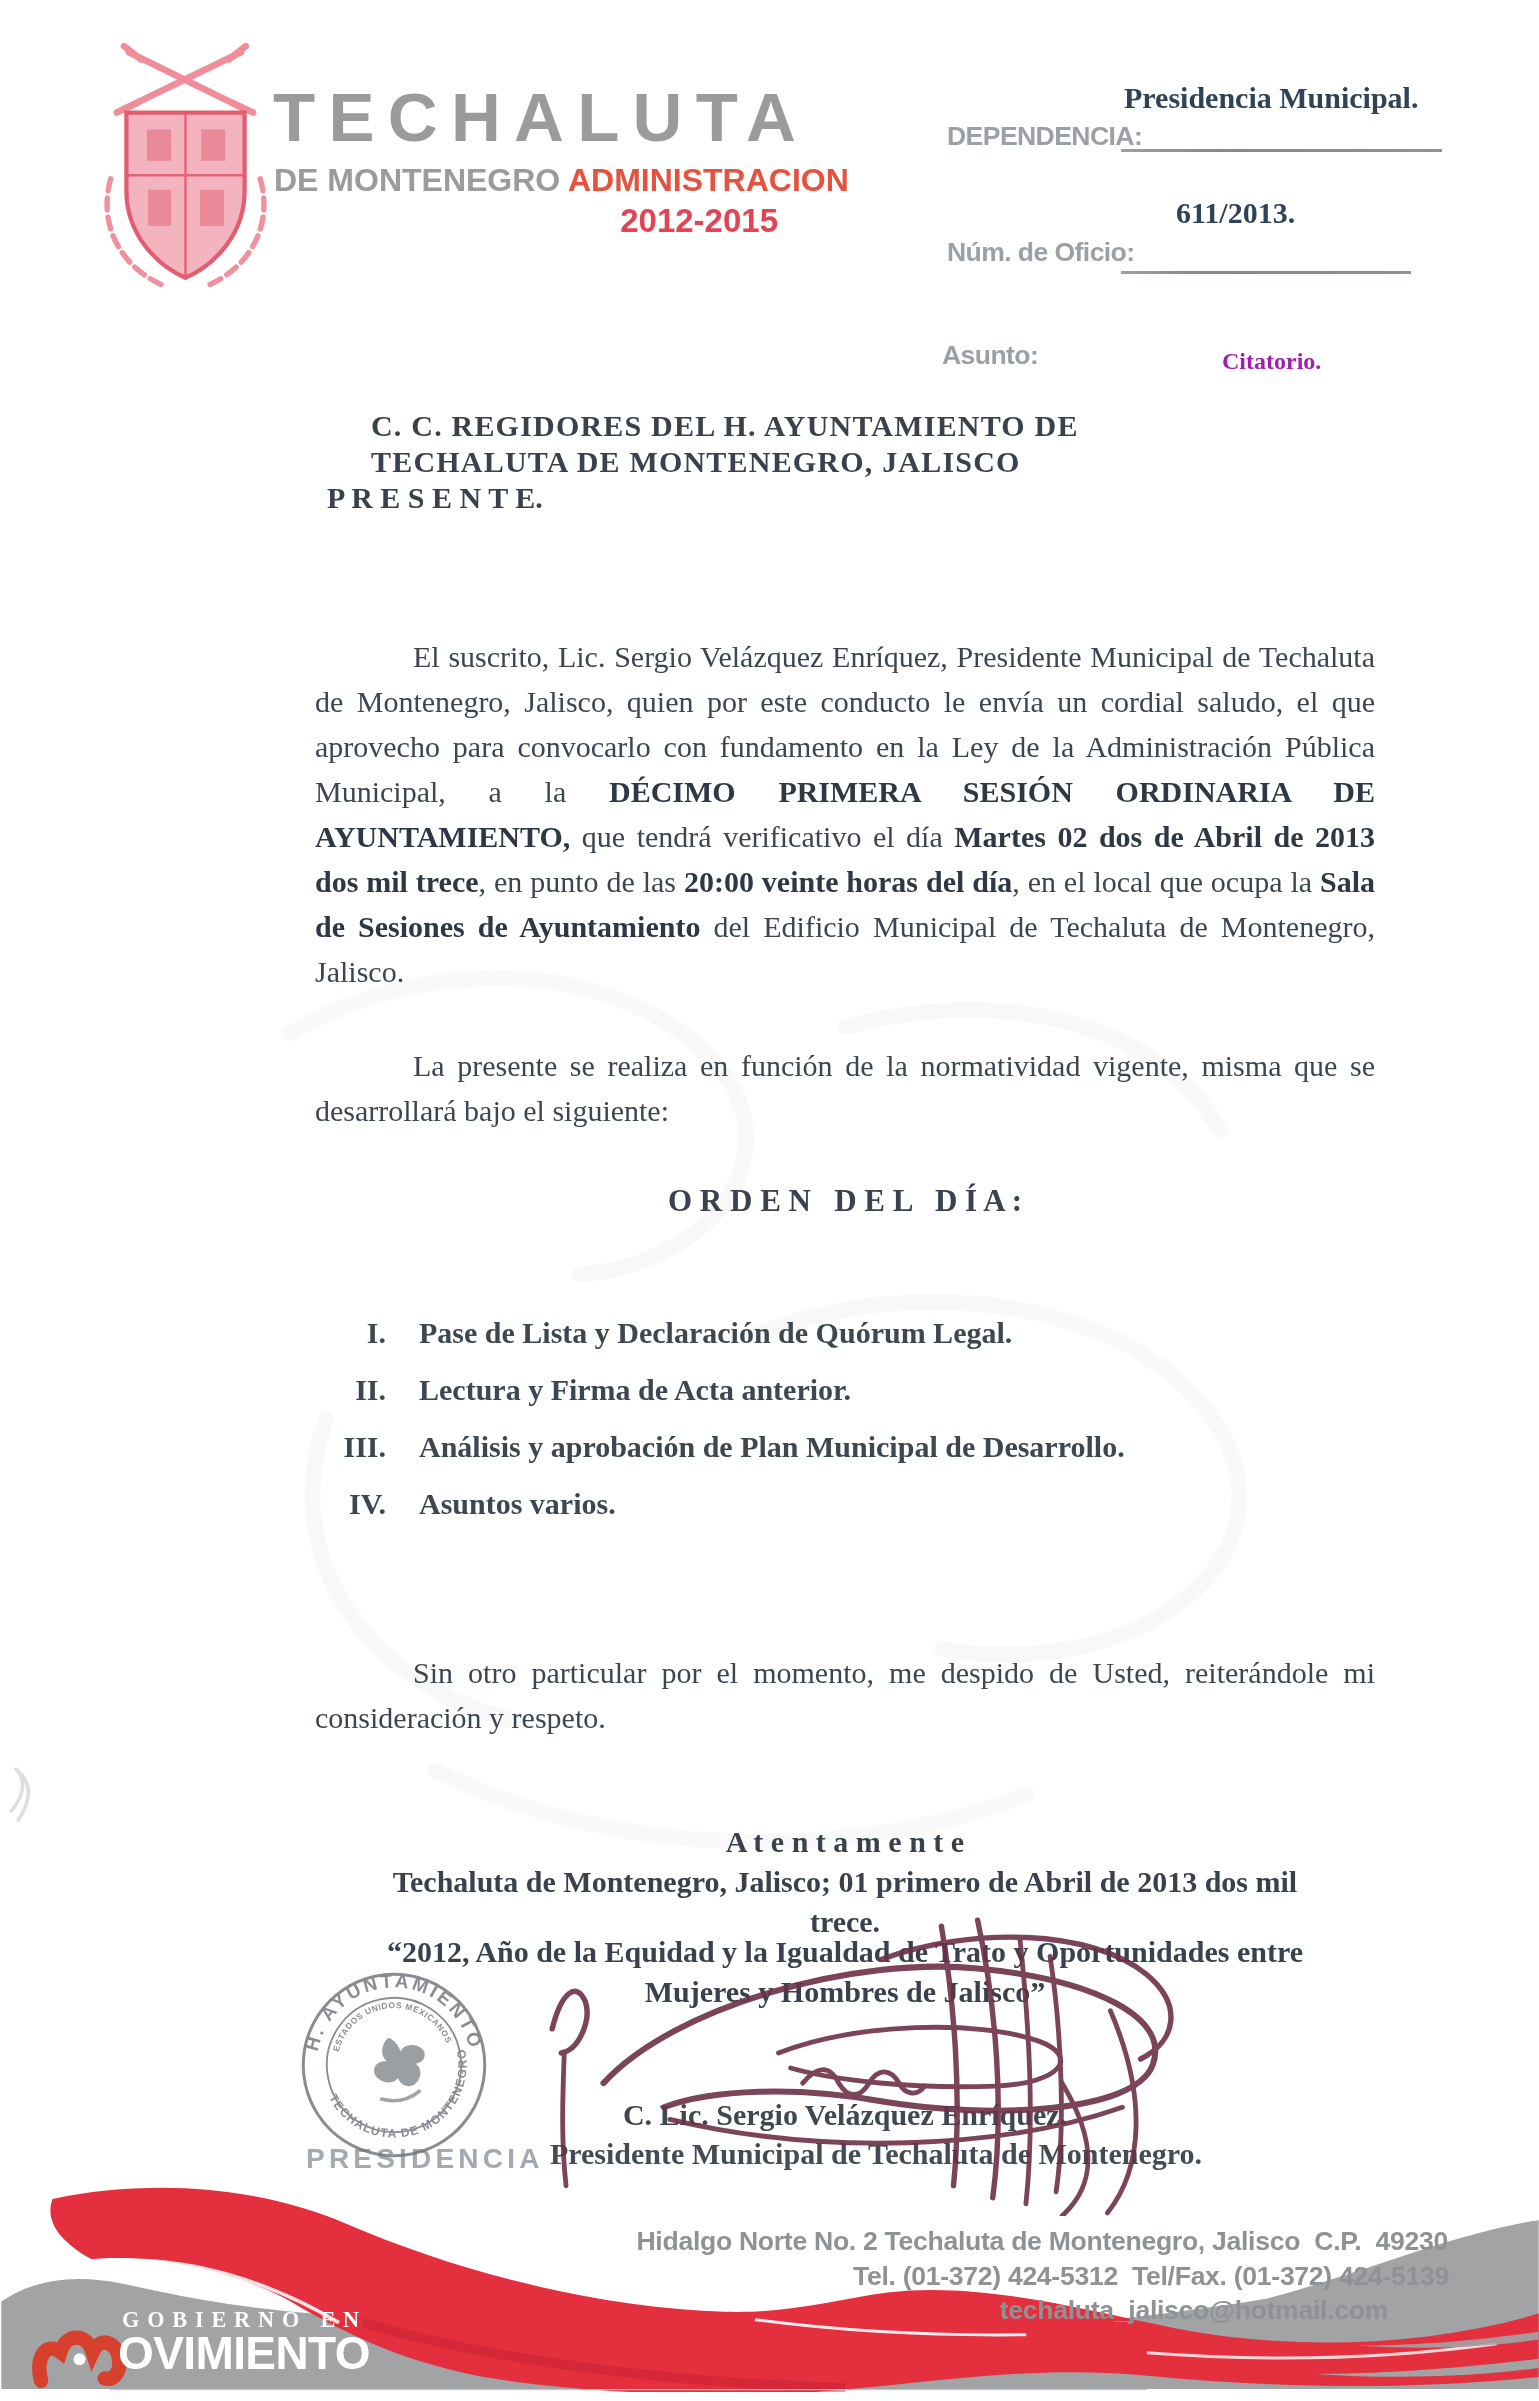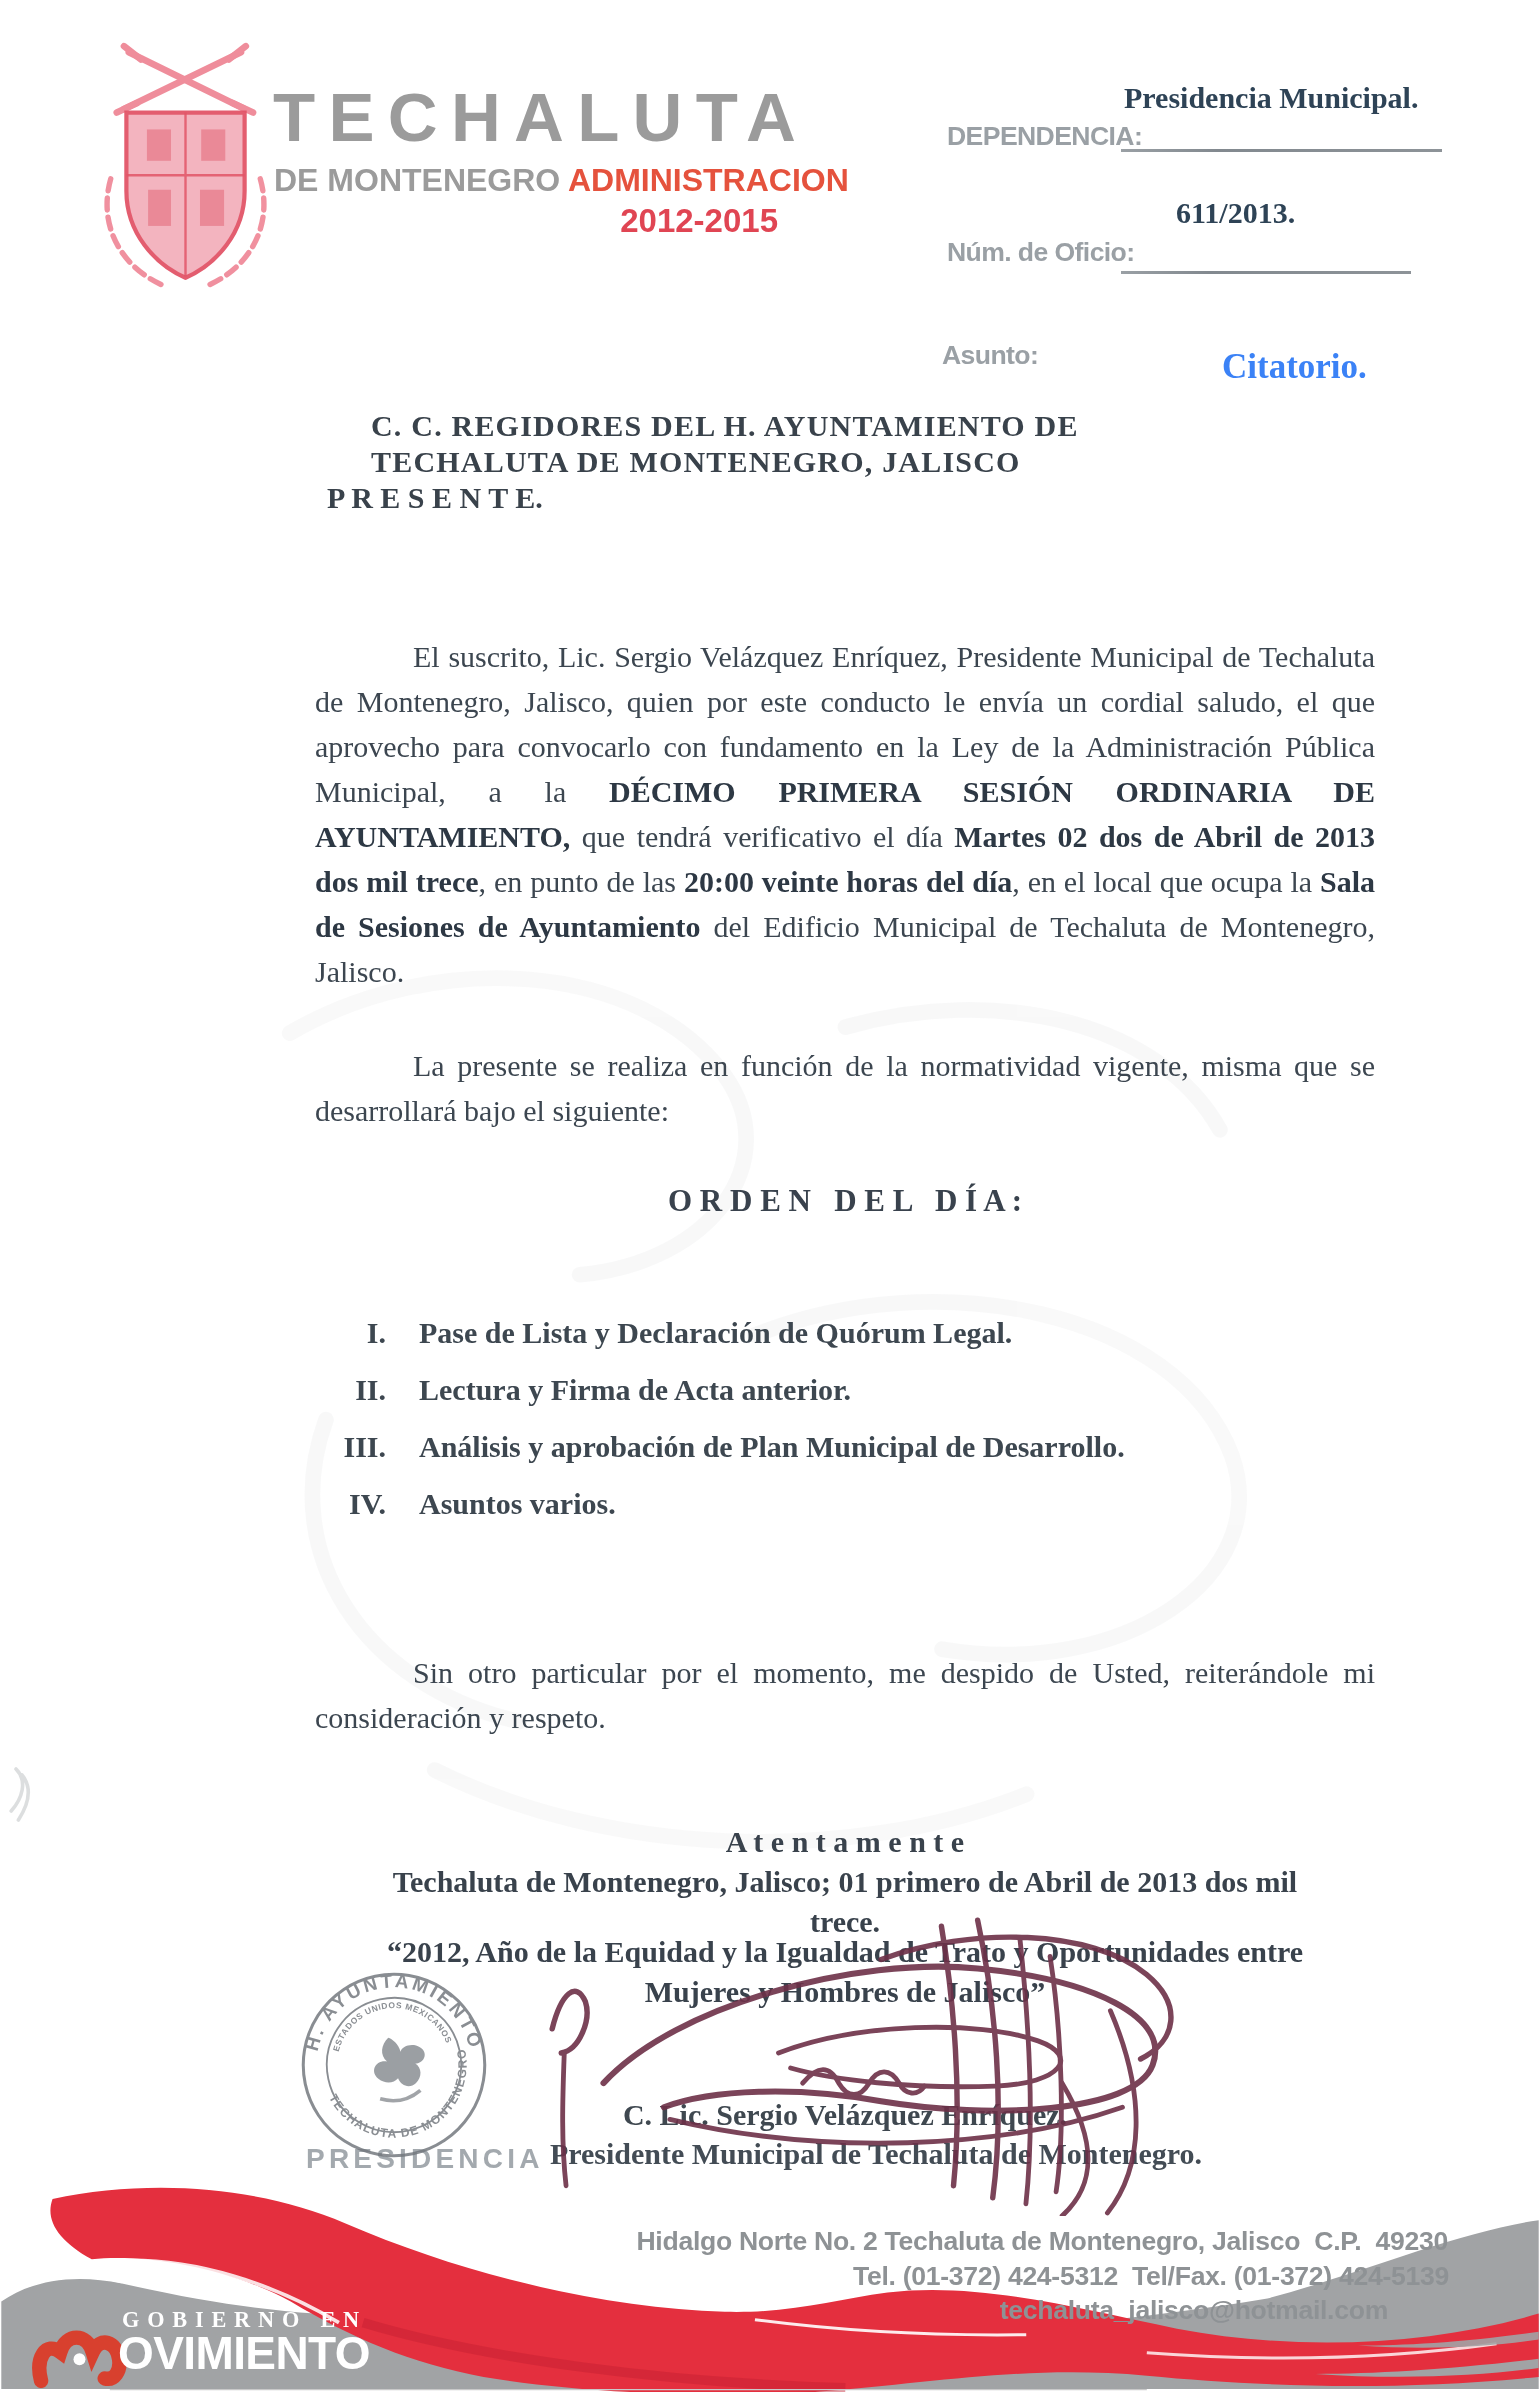--- a/index.html
+++ b/index.html
@@ -113,21 +113,21 @@
 
 <div class="abs fld-label" style="left:947px;top:123px;">DEPENDENCIA:</div>
 <div class="abs fld-value" style="left:1124px;top:83px;font-size:30px;">Presidencia Municipal.</div>
 <div class="abs rule" style="left:1121px;top:149px;width:321px;"></div>
 
 <div class="abs fld-label" style="left:947px;top:239px;">Núm. de Oficio:</div>
 <div class="abs fld-value" style="left:1176px;top:198px;font-size:30px;">611/2013.</div>
 <div class="abs rule" style="left:1121px;top:271px;width:290px;"></div>
 
 <div class="abs fld-label" style="left:942px;top:342px;">Asunto:</div>
-<div class="abs fld-value" style="left:1222px;top:349px;font-size:35px;color:#3b82f6;">Citatorio.</div>
+<div class="abs fld-value" style="left:1222px;top:349px;font-size:24px;color:#a21caf;">Citatorio.</div>
 
 <div class="abs recipient">
   <div class="spaced">C. C. REGIDORES DEL H. AYUNTAMIENTO DE</div>
   <div class="spaced">TECHALUTA DE MONTENEGRO, JALISCO</div>
   <div class="pre">P R E S E N T E.</div>
 </div>
 
 <div class="abs para indent" style="top:634px;"><span>El suscrito, Lic. Sergio Velázquez Enríquez,  Presidente Municipal de Techaluta de Montenegro, Jalisco, quien por este conducto le envía un cordial saludo, el que aprovecho para convocarlo con fundamento en la Ley de la Administración Pública Municipal, a la </span><span class="b">DÉCIMO PRIMERA SESIÓN ORDINARIA DE AYUNTAMIENTO,</span><span> que tendrá verificativo el día </span><span class="b">Martes 02 dos de Abril de 2013 dos mil trece</span><span>, en punto de las </span><span class="b">20:00 veinte horas del día</span><span>, en el local que ocupa la </span><span class="b">Sala de Sesiones de Ayuntamiento</span><span> del Edificio Municipal de Techaluta de Montenegro, Jalisco.</span></div>
 <div class="abs para indent" style="top:1043px;">La presente se realiza en función de la normatividad vigente, misma que se desarrollará bajo el siguiente:</div>
 

